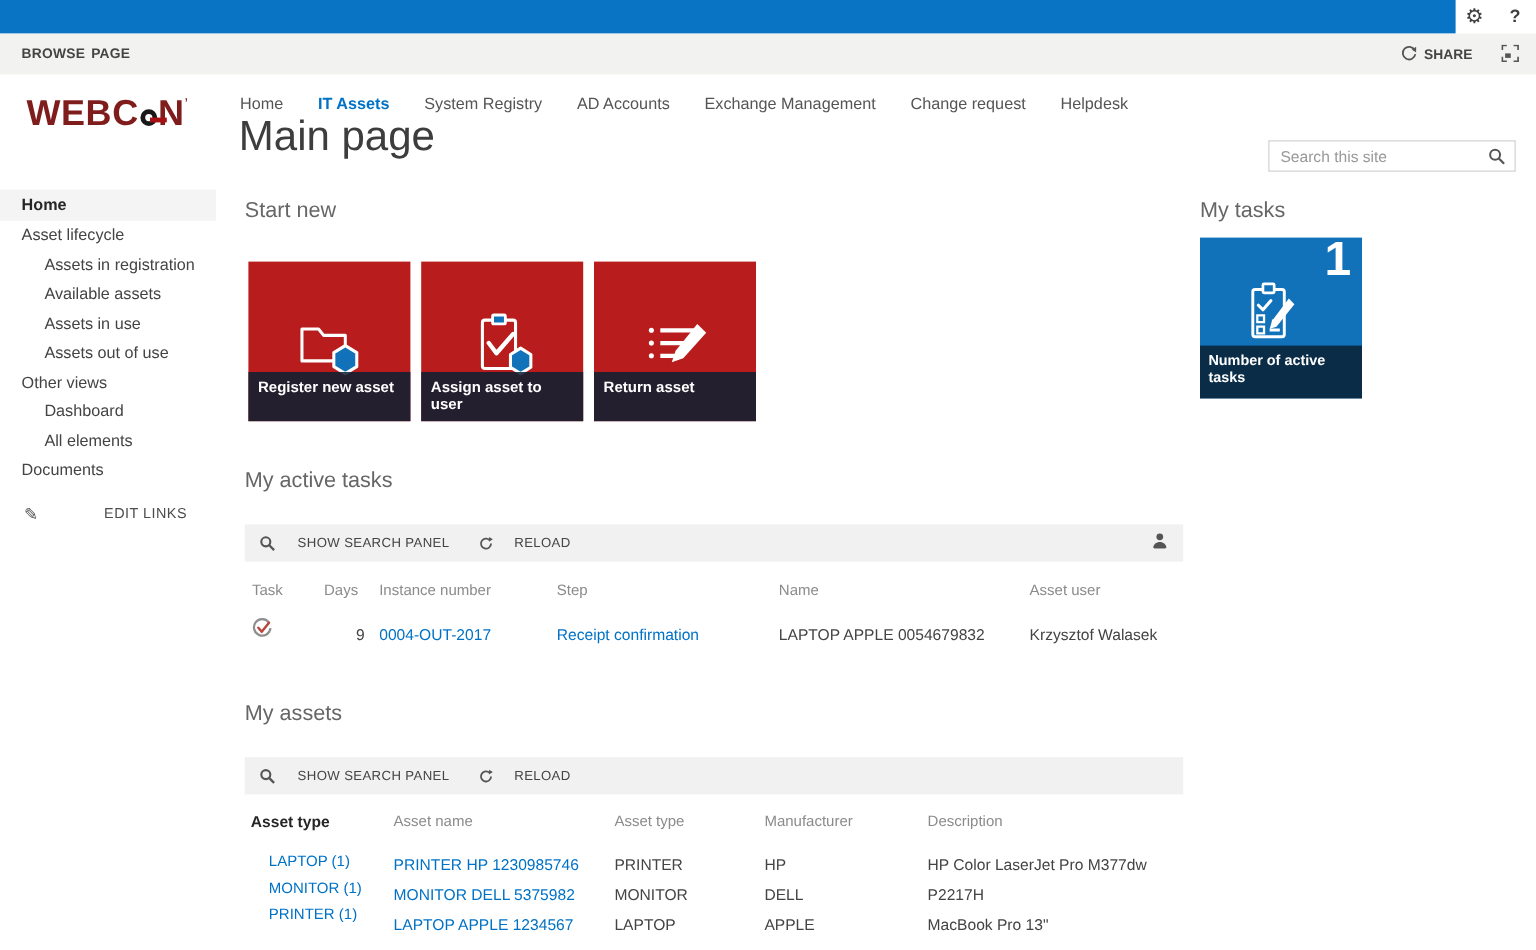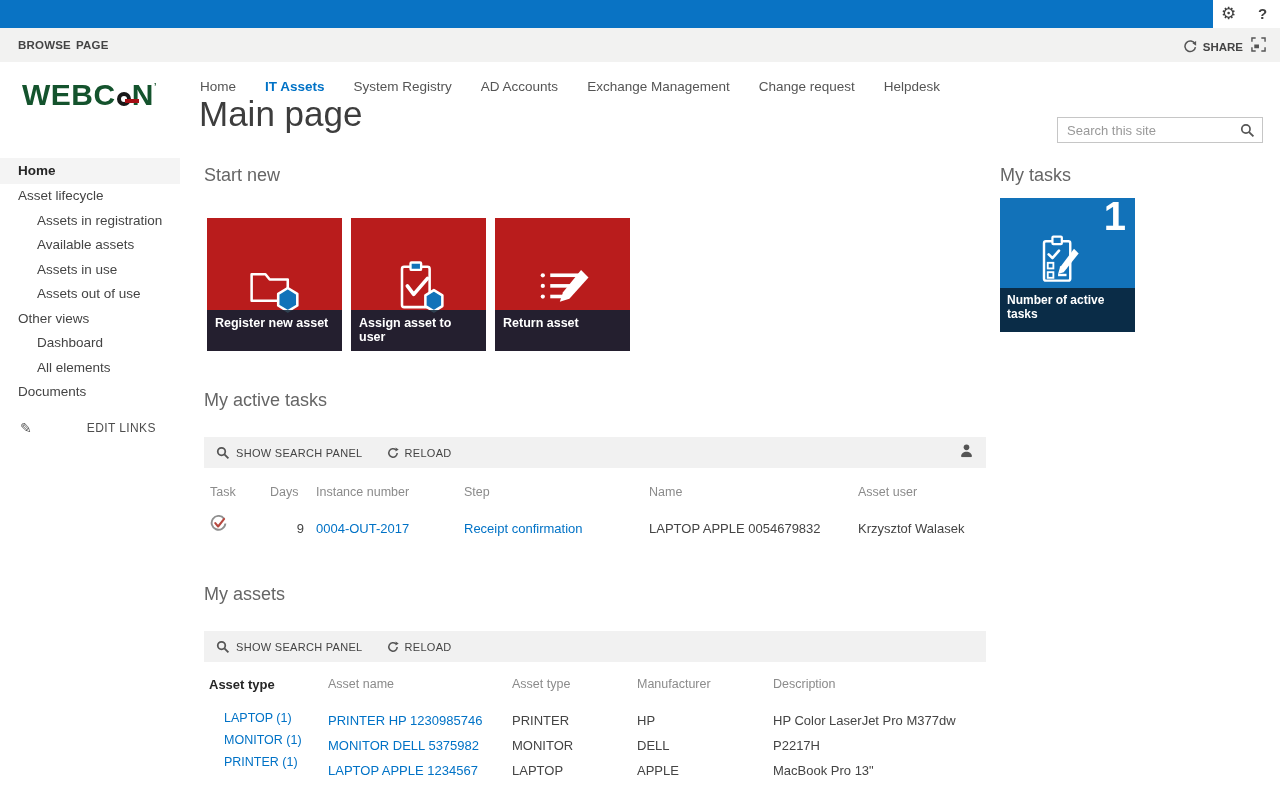--- a/index.html
+++ b/index.html
@@ -10,25 +10,25 @@
   
   .suite-blue { position:absolute; left:0; top:0; width:1213px; height:28px; background:#0973c4; }
   .suite-gear { position:absolute; left:1221px; top:3px; font-size:17px; color:#3f3f3f; cursor:pointer; line-height:22px; }
   .suite-help { position:absolute; left:1258px; top:5px; font-size:15px; font-weight:700; color:#3f3f3f; cursor:pointer; }
 
   
   .ribbon { position:absolute; left:0; top:28px; width:1280px; height:34px; background:#f2f2f1;font-weight:bold; }
   .rtab { position:absolute; top:11px; font-size:11.5px; color:#444; letter-spacing:.2px; cursor:pointer; }
   .rtab.browse { left:18px; }
   .rtab.page { left:76px; }
-  .ribbon-right { position:absolute; right:14px; top:9px; display:flex; align-items:center; gap:8px; }
+  .ribbon-right { position:absolute; right:14px; top:9px; display:flex; align-items:flex-start; gap:24px; }
   .share-btn { display:flex; align-items:center; gap:6px; font-size:11.5px; color:#444; cursor:pointer; }
 
   
-  .logo { position:absolute; left:22px; top:78px; font-size:30px; font-weight:800; color:#14532d; letter-spacing:.5px; cursor:pointer; }
+  .logo { position:absolute; left:22px; top:78px; font-size:30px; font-weight:800; color:#7f1d1d; letter-spacing:.5px; cursor:pointer; }
   .logo-o { display:inline-block; width:14px; height:14px; border:4px solid #191919; border-radius:50%; position:relative; vertical-align:-1px; margin:0 1px; }
   .logo-o::after { content:""; position:absolute; left:4px; top:3px; width:14px; height:4px; background:#a50f15; }
   .logo-tm { font-size:13px; vertical-align:13px; font-weight:400; }
 
   .topnav { position:absolute; left:200px; top:79px; display:flex; gap:29px; font-size:13.5px; }
   .topnav a { color:#555; text-decoration:none; cursor:pointer; }
   .topnav a.active { color:#0072c6; font-weight:700; }
 
   .searchbox { position:absolute; left:1057px; top:75px; width:206px; height:26px; border:1px solid #c6c6c6; background:#fff;margin-top:42px; }
   .searchbox input { width:100%; height:100%; border:0; outline:0; padding:0 30px 0 9px; font-size:13px; color:#444; font-family:inherit; }
@@ -62,21 +62,21 @@
   .tile-label { position:absolute; left:0; bottom:0; width:100%; height:41px; background:rgba(9,32,51,.85); color:#fff; font-size:12.5px; font-weight:700; padding:6px 8px; }
   .mytask-tile { position:absolute; left:1000px; top:198px; width:135px; height:134px; background:#1272b9; cursor:pointer; }
   .mytask-tile .count { position:absolute; top:-4px; right:9px; font-size:40px; font-weight:700; color:#fff; }
   .mytask-tile .ticon { position:absolute; left:44%; top:32px; transform:translateX(-50%); }
   .mytask-tile .tile-label { height:44px; font-size:12px; padding:5px 7px; }
 
   
   .toolbar { position:absolute; width:782px; height:31px; background:#f1f1f1; display:flex; align-items:center; padding:0 12px; gap:24px; }
   #toolbar1 { left:204px; top:437px; }
   #toolbar2 { left:204px; top:631px; }
-  .tool-btn { display:flex; align-items:center; gap:6px; font-size:11px; color:#444; letter-spacing:.3px; cursor:pointer; }
+  .tool-btn { display:flex; align-items:center; gap:18px; font-size:11px; color:#444; letter-spacing:.3px; cursor:pointer; }
   .tool-person { margin-left:auto; cursor:pointer; }
 
   
   .t1 { position:absolute; left:204px; top:477px; width:782px; display:grid; grid-template-columns:60px 46px 148px 185px 209px 1fr; font-size:13px; }
   .th { color:#8b8b8b; font-size:12.5px; padding:8px 0 0 6px; }
   .t1 .td { padding:22px 0 0 6px; color:#444; }
   .t1 .td.icon-cell { padding-top:16px; }
   .t1 .td.days { text-align:right; padding-right:6px; padding-left:0; }
   a.lnk { color:#0072c6; text-decoration:none; cursor:pointer; }
 

